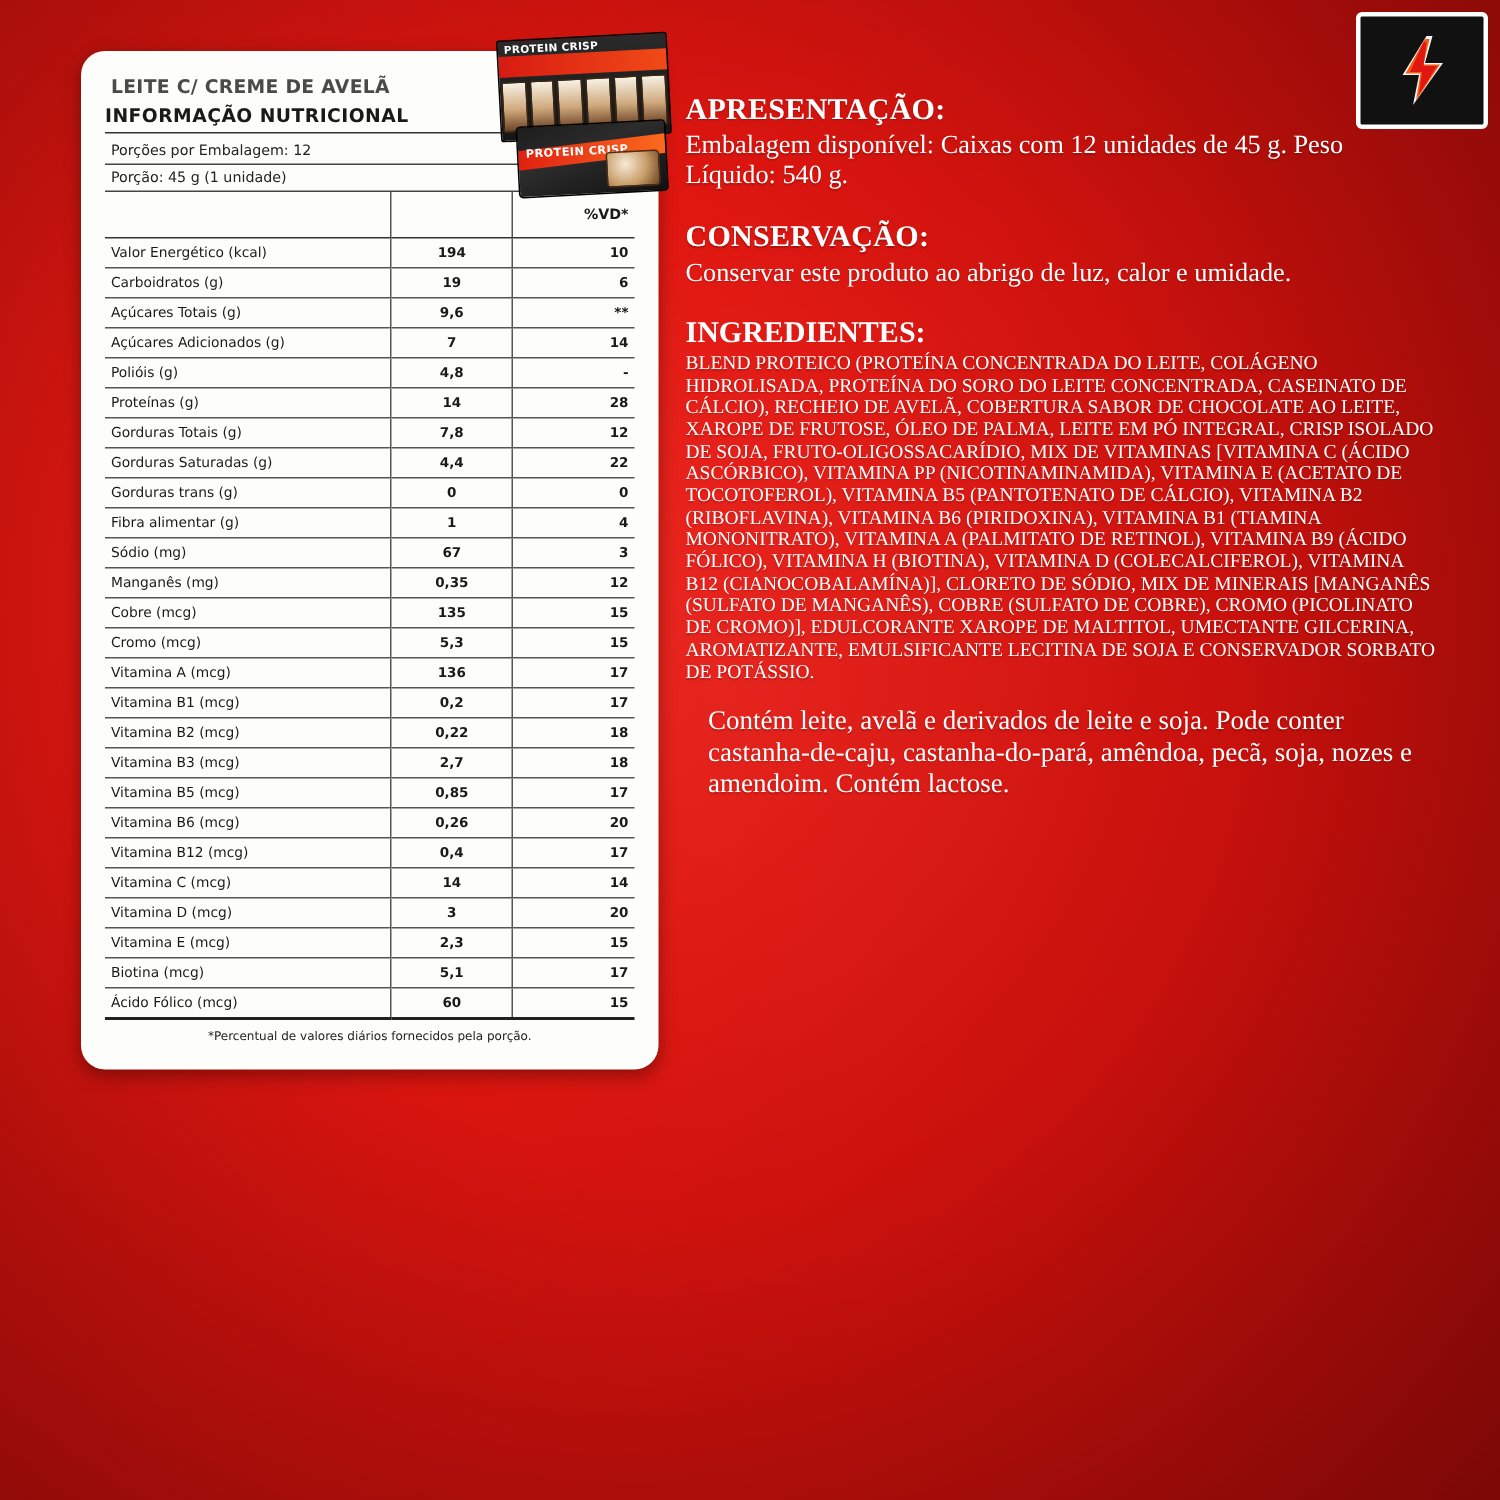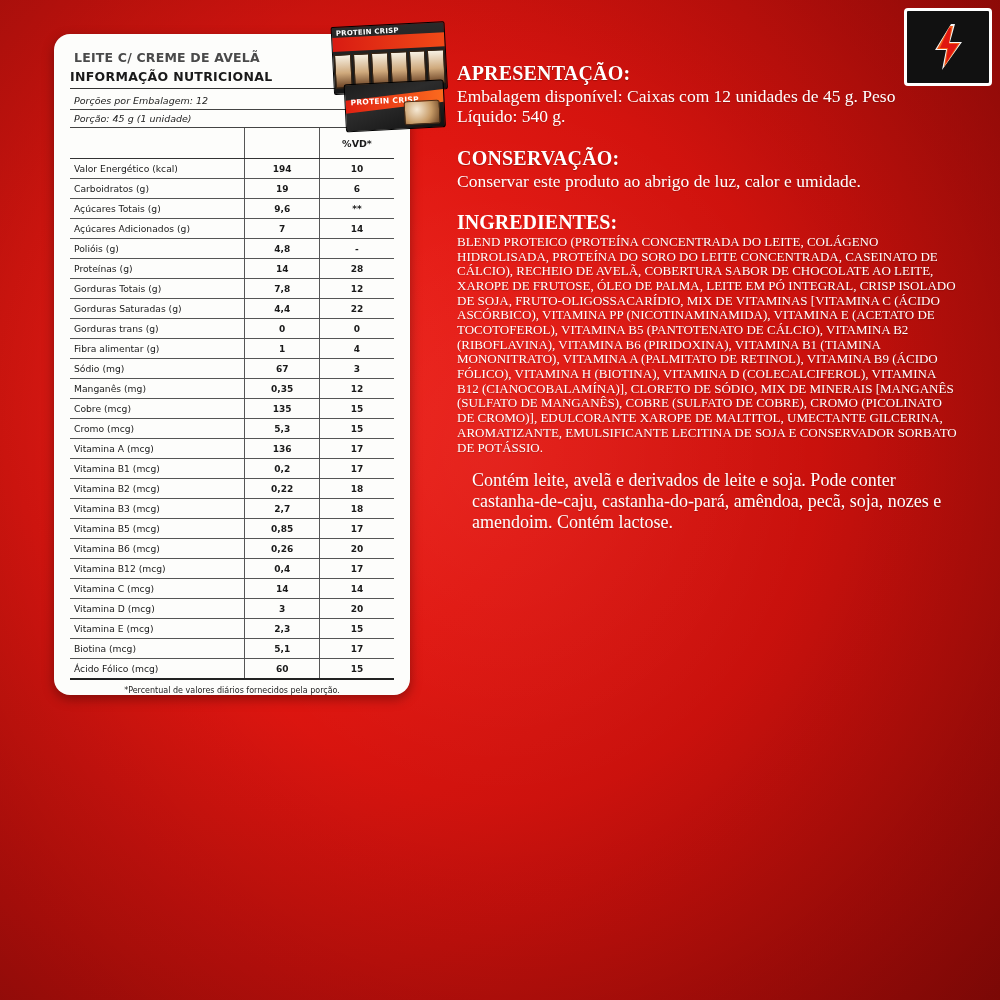--- a/index.html
+++ b/index.html
@@ -44,25 +44,25 @@
   .bolt {
     width: 34px;
     height: 48px;
   }
 
   
   .panel {
     position: absolute;
     left: 54px;
     top: 34px;
-    width: 356px;
+    width: 385px;
     background: #fdfdfb;
     border-radius: 16px;
     box-shadow: 0 4px 12px rgba(0,0,0,0.35);
-    padding: 14px 16px 0 16px;
+    padding: 14px 16px 18px 16px;
     box-sizing: border-box;
     font-family: "DejaVu Sans", sans-serif;
     color: #111;
   }
   .panel-title {
     font-size: 12.5px;
     font-weight: 700;
     letter-spacing: 0.2px;
     color: #4a4a4a;
     margin: 2px 0 4px 4px;
@@ -77,21 +77,20 @@
   }
   .panel-divider {
     border-top: 1px solid #333;
     margin: 3px 0;
   }
   .panel-meta {
     font-size: 9.5px;
     color: #222;
     padding: 3px 4px;
     border-bottom: 1px solid #444;
-    font-style: italic;
   }
   .panel-meta:last-of-type {
     border-bottom: 2px solid #222;
   }
   table.nutri {
     width: 100%;
     border-collapse: collapse;
     font-size: 9.2px;
   }
   table.nutri th, table.nutri td {
@@ -100,21 +99,21 @@
     color: #1a1a1a;
   }
   table.nutri thead th {
     border-bottom: 1px solid #333;
     font-size: 9.5px;
     font-weight: 700;
     height: 22px;
   }
   table.nutri .col-name { text-align: left; width: 54%; }
   table.nutri .col-qty  { text-align: center; width: 23%; border-left: 1px solid #555; }
-  table.nutri .col-vd   { text-align: center; width: 23%; border-left: 1px solid #555; }
+  table.nutri .col-vd   { text-align: right; width: 23%; border-left: 1px solid #555; }
   table.nutri tbody tr td { font-weight: 400; }
   table.nutri tbody tr td.col-qty,
   table.nutri tbody tr td.col-vd { font-weight: 700; font-size: 9px; }
   table.nutri tbody tr:last-child td { border-bottom: 2px solid #222; }
   .panel-foot {
     font-size: 8px;
     color: #222;
     text-align: center;
     padding-top: 6px;
   }

